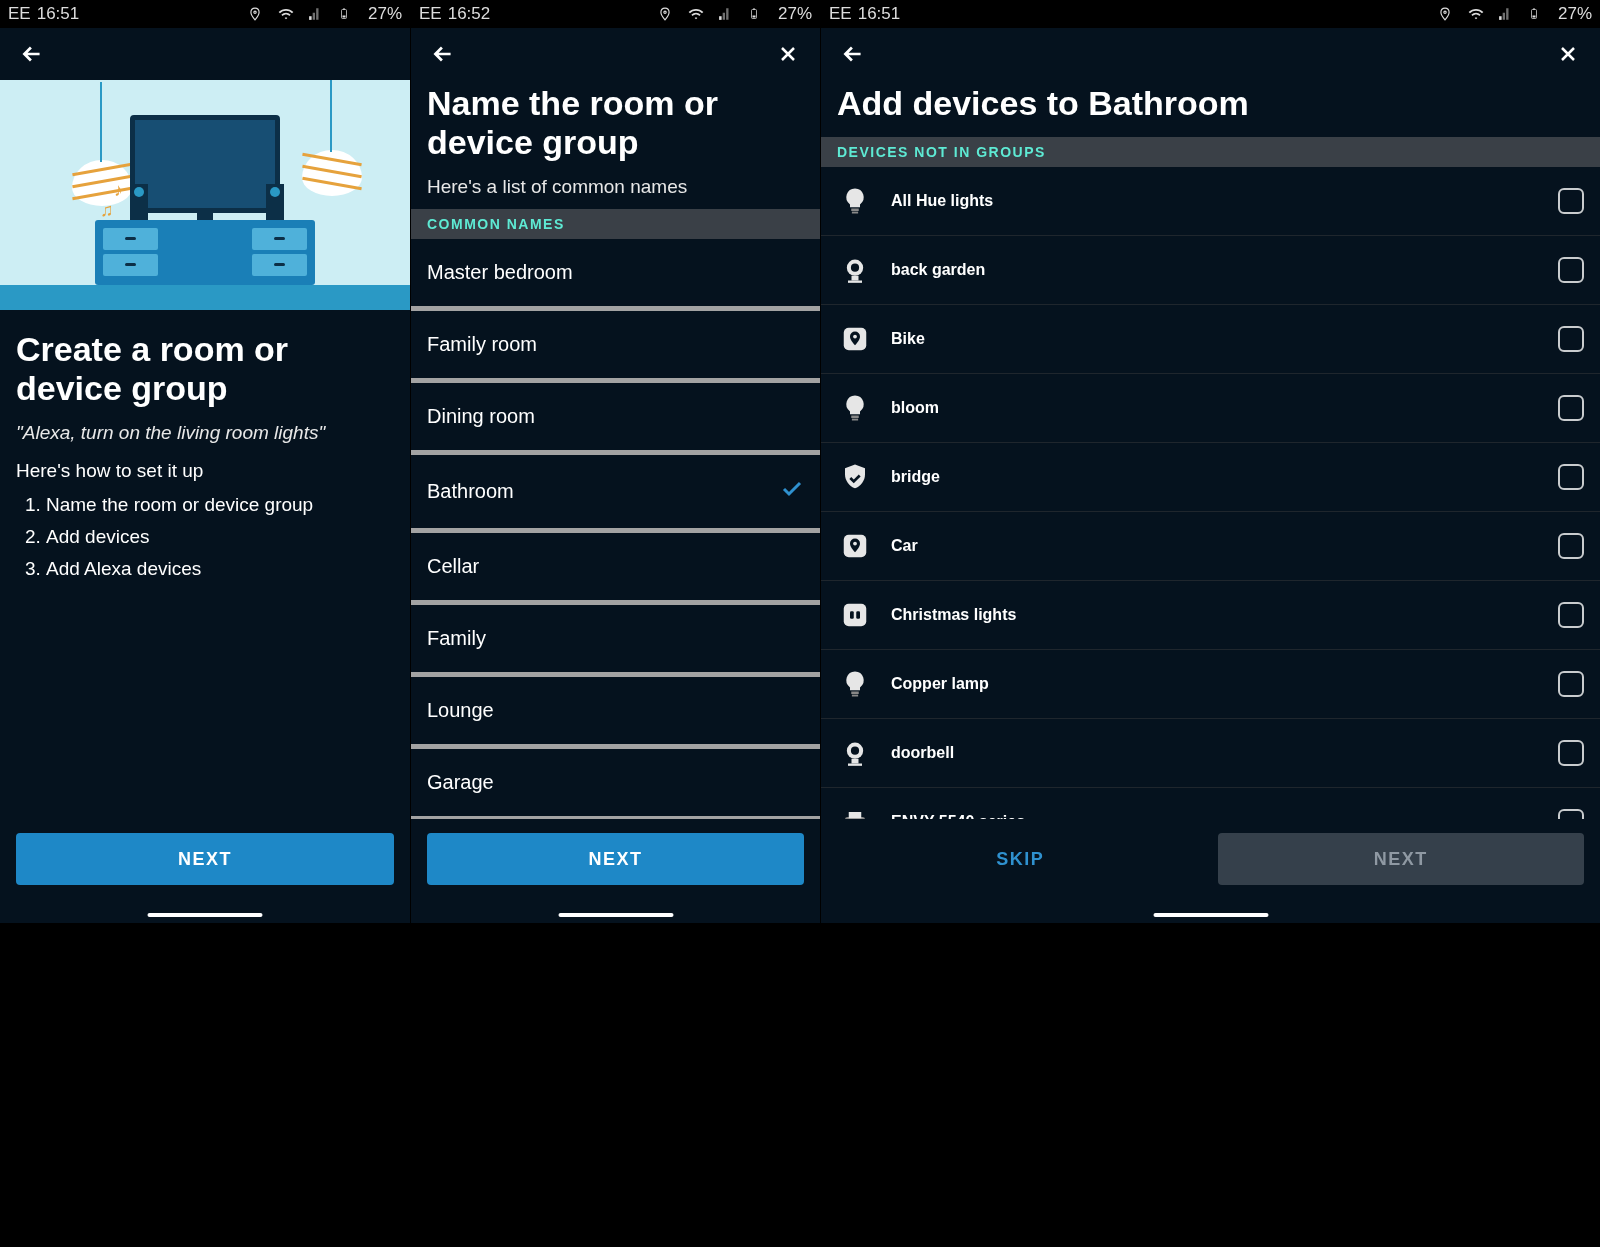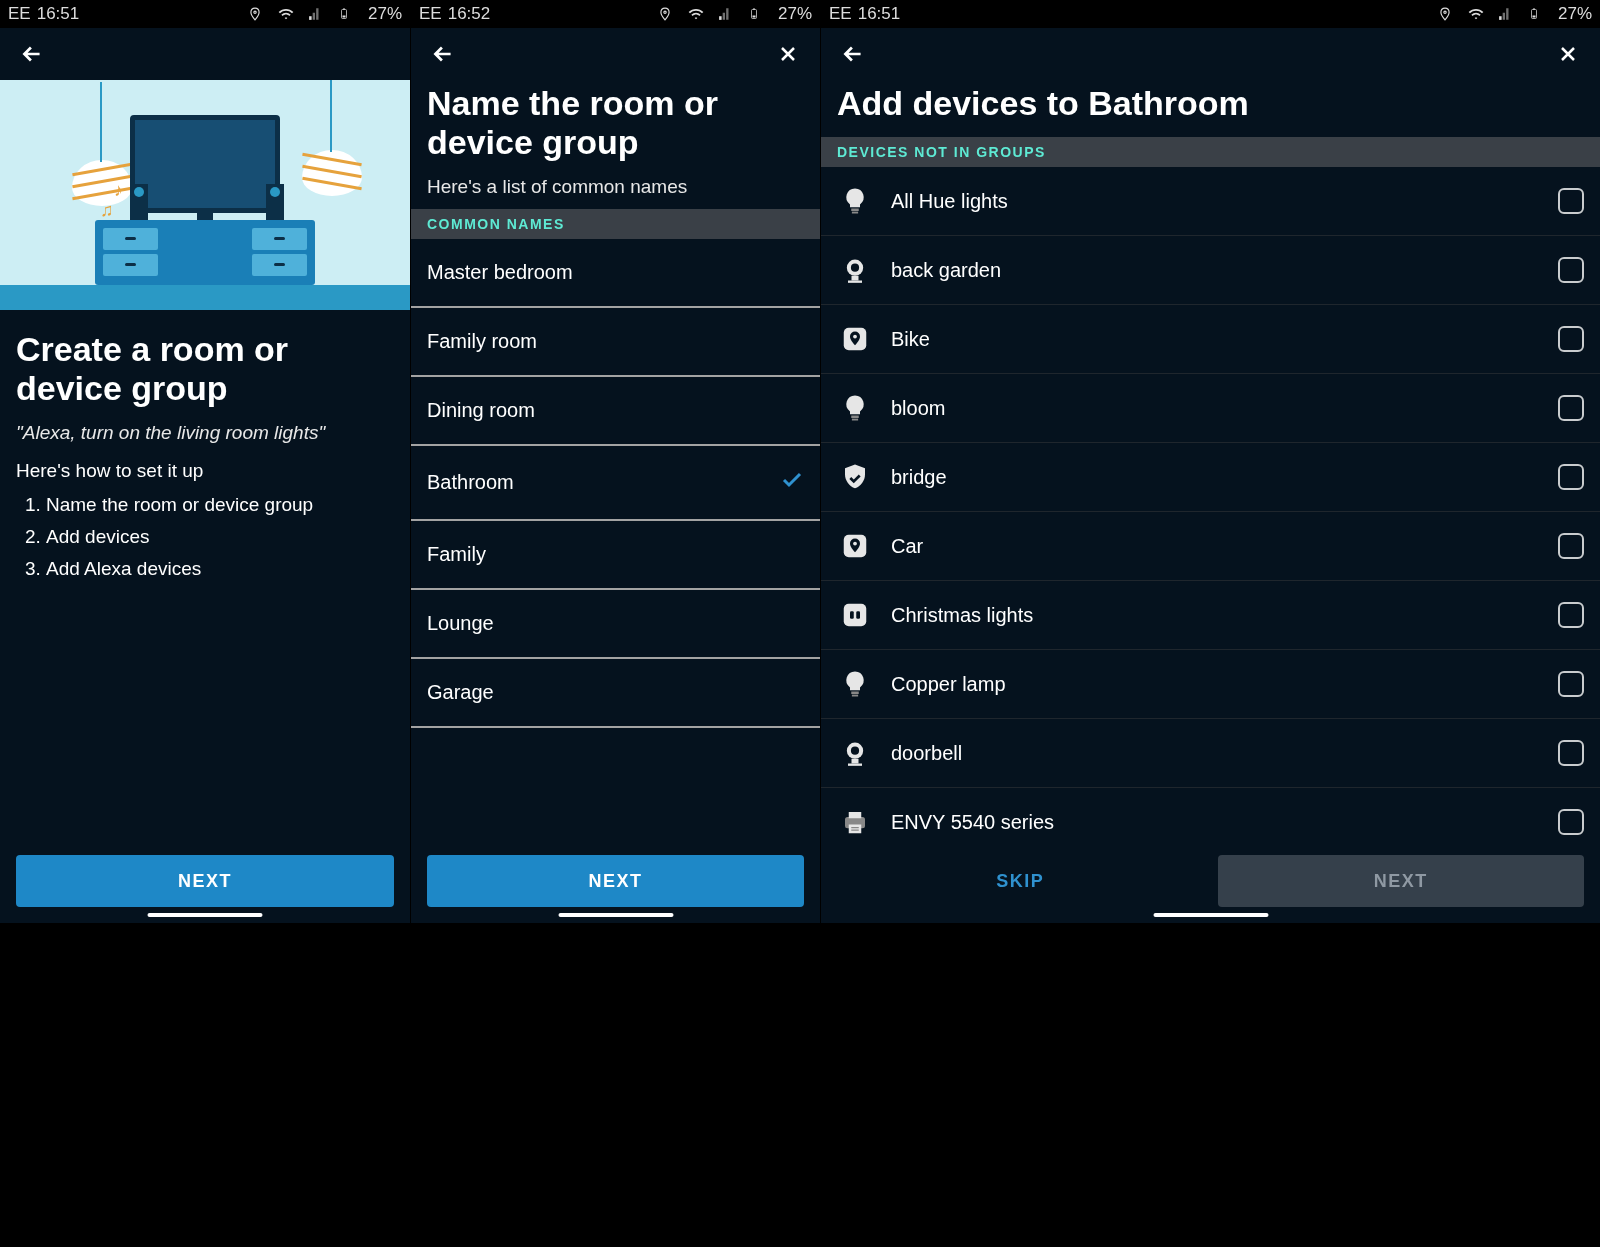--- a/index.html
+++ b/index.html
@@ -95,43 +95,43 @@
     letter-spacing:1.5px;
     font-weight:600;
     padding:7px 16px;
     margin: 0 -16px;
   }
 
   .name-list { margin: 0 -16px; }
   .name-item {
     display:flex; align-items:center; justify-content:space-between;
     padding: 22px 16px;
-    border-bottom:2px solid #a3a3a3;
+    border-bottom:5px solid #a3a3a3;
     font-size:20px;
     cursor:pointer;
   }
   .check { color:#2f91cf; }
 
   .device-list { margin: 0 -16px; }
   .device-item {
     display:flex; align-items:center;
     padding: 16px 16px;
     border-bottom:1px solid #1f262d;
     gap:18px;
     cursor:pointer;
   }
   .device-icon { width:36px; height:36px; display:flex; align-items:center; justify-content:center; flex-shrink:0; }
-  .device-label { flex:1; font-size:20px; }
+  .device-label { flex:1; font-size:16px;font-weight:bold; }
   .checkbox {
     width:26px; height:26px; border:2.5px solid #c9ccce; border-radius:6px; flex-shrink:0;
   }
 
   
   .footer {
-    padding: 14px 16px 16px 16px;
+    padding: 14px 16px 38px 16px;
     display:flex; gap:14px;
   }
   .btn {
     flex:1;
     height:52px;
     border:none;
     border-radius:4px;
     font-size:18px;
     font-weight:700;
     letter-spacing:1.5px;
@@ -293,20 +293,23 @@
         <div class="name-item">
           <span>Dining room</span>
         </div>
         <div class="name-item">
           <span>Bathroom</span>
           <span class="check"><svg viewBox="0 0 24 24" width="24" height="24" fill="none" stroke="#2f91cf" stroke-width="3">
               <path d="M4 12l5 5L20 6"></path>
             </svg></span>
         </div>
         <div class="name-item">
+          <span>Cellar</span>
+        </div>
+        <div class="name-item">
           <span>Family</span>
         </div>
         <div class="name-item">
           <span>Lounge</span>
         </div>
         <div class="name-item">
           <span>Garage</span>
         </div>
       </div>
   </div>

